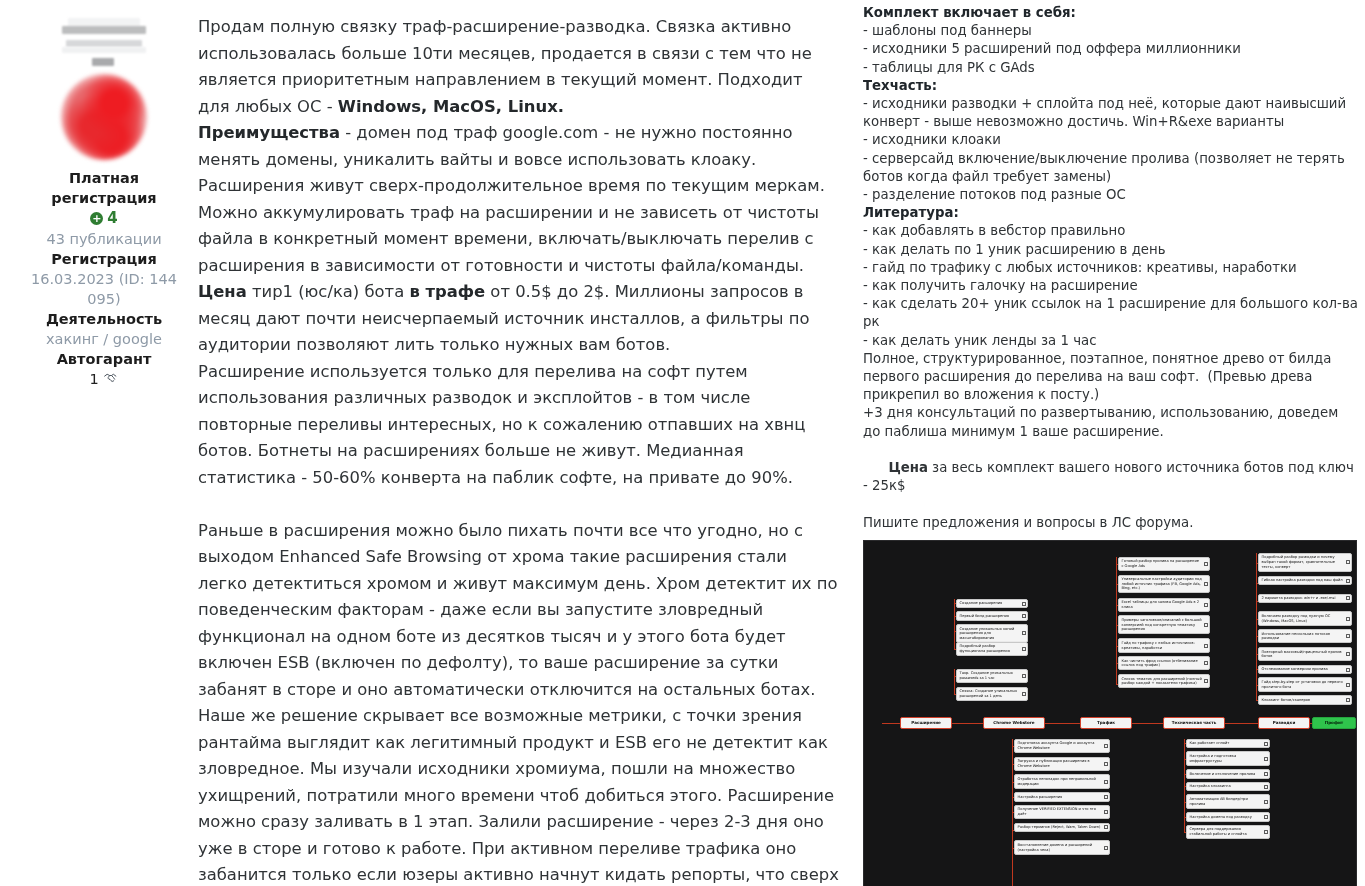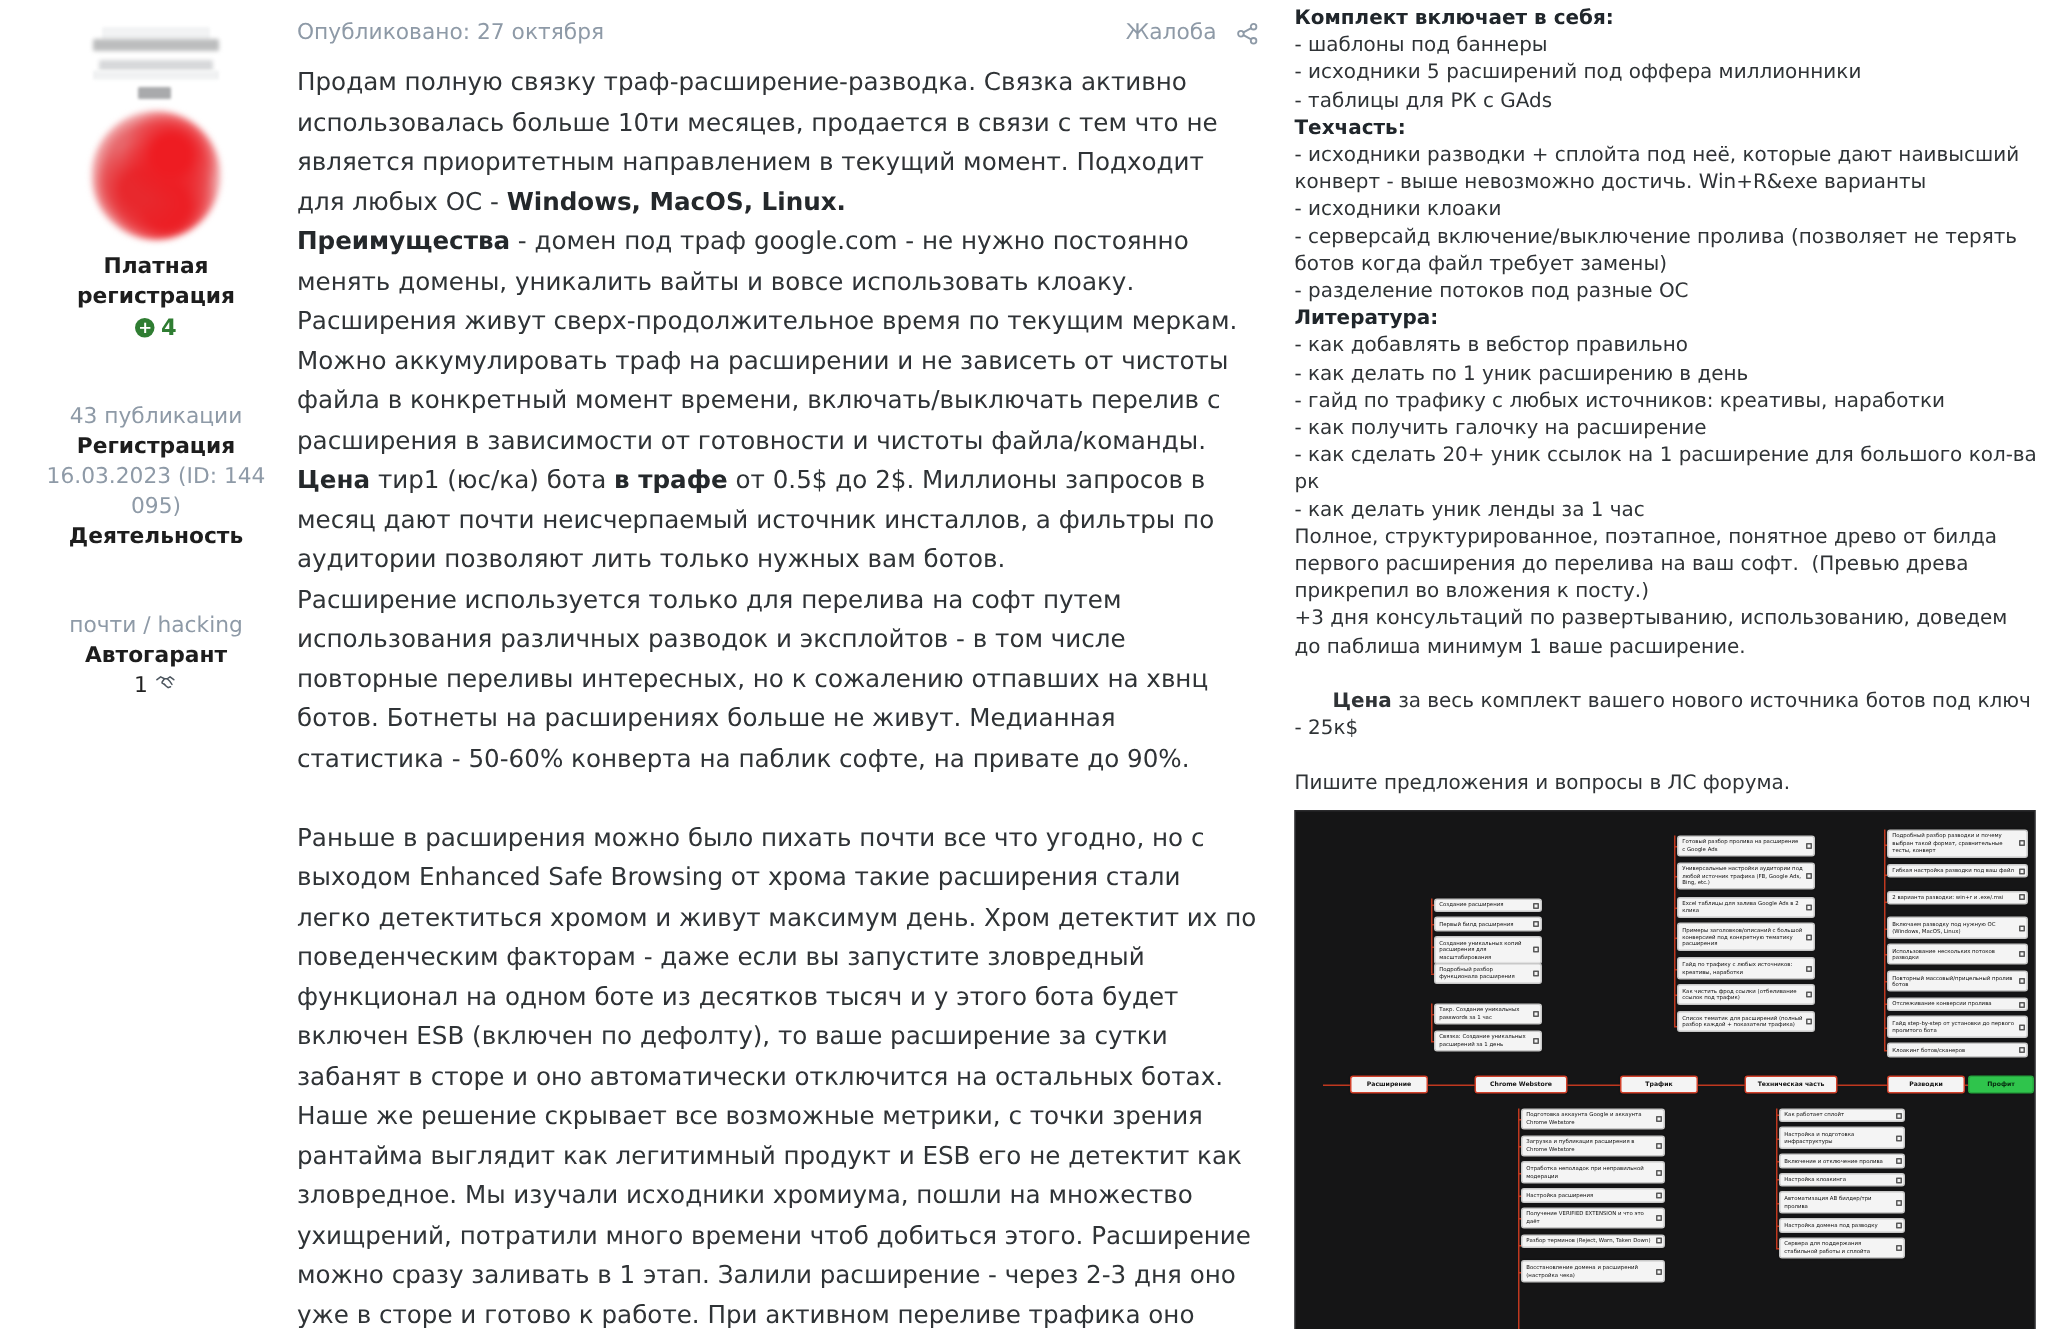--- a/index.html
+++ b/index.html
@@ -45,21 +45,21 @@
     background:
       radial-gradient(circle at 62% 34%, #ee1c22 0 16%, rgba(238,28,34,0) 42%),
       radial-gradient(circle at 36% 60%, #e8282d 0 14%, rgba(232,40,45,0) 40%),
       radial-gradient(circle at 58% 74%, #ec1f25 0 18%, rgba(236,31,37,0) 44%),
       radial-gradient(circle at 50% 50%, #e8676b 0 56%, #f3b9bb 72%, #fbe7e8 88%, #ffffff 100%);
     filter: blur(2.2px);
   }
   .sb-line { font-size: 14.5px; line-height: 20px; }
   .sb-bold { font-weight: 600; color: #1d1d1d; }
   .sb-muted { color: #8e9aa7; }
-  .sb-link { color: #8e9aa7; margin-top: 39px; }
+  .sb-link { color: #8e9aa7; }
   .likes {
     font-size: 15px; font-weight: 700; color: #2f7d32;
     line-height: 21px;
     display: flex; align-items: center; justify-content: center; gap: 4px;
   }
   .plus-badge {
     width: 13px; height: 13px; border-radius: 50%;
     background: #2f7d32; color: #fff;
     font-size: 11px; line-height: 13px; font-weight: 700;
     display: inline-block; text-align: center;
@@ -170,52 +170,37 @@
       <span class="plus-badge">+</span>
       <span>4</span>
     </div>
 
     <div class="sb-line sb-link">43 публикации</div>
 
     <div class="sb-line sb-bold">Регистрация</div>
     <div class="sb-line sb-muted">16.03.2023 (ID: 144 095)</div>
 
     <div class="sb-line sb-bold">Деятельность</div>
-    <div class="sb-line sb-link">почти / hacking</div>
+    <div class="sb-line sb-link">хакинг / google</div>
 
     <div class="sb-line sb-bold">Автогарант</div>
     <div class="trades">
       <span>1</span>
       <span>
         <svg width="15" height="12" viewBox="0 0 24 18" fill="none" stroke="#4d565f" stroke-width="1.6" stroke-linecap="round" stroke-linejoin="round">
           <path d="M1 6 L5 3 L9 5 L12 5 L15 3 L19 6"></path>
           <path d="M9 5 L6.5 8.5 Q6 9.5 7 10 L9 11"></path>
           <path d="M12 5 L15 8 L17 11"></path>
           <path d="M9 11 L11 13 L13 14.5 L15.5 13.5"></path>
         </svg>
       </span>
     </div>
   </aside>
 
   <main class="post">
-    <div class="post-head">
-      <span>Опубликовано: 27 октября</span>
-      <span class="post-head-right">
-        <span>Жалоба</span>
-        <span class="share-icon">
-          <svg width="15" height="15" viewBox="0 0 16 16" fill="none" stroke="#8e9aa7" stroke-width="1.3" stroke-linecap="round" stroke-linejoin="round">
-            <circle cx="12.5" cy="3" r="2"></circle>
-            <circle cx="3.5" cy="8" r="2"></circle>
-            <circle cx="12.5" cy="13" r="2"></circle>
-            <path d="M5.3 7 L10.8 4"></path>
-            <path d="M5.3 9 L10.8 12"></path>
-          </svg>
-        </span>
-      </span>
-    </div>
 
     <div class="post-body"><div><span>Продам полную связку траф-расширение-разводка. Связка активно использовалась больше 10ти месяцев, продается в связи с тем что не является приоритетным направлением в текущий момент. Подходит для любых ОС - </span><b>Windows, MacOS, Linux.</b></div><div><b>Преимущества</b><span> - домен под траф google.com - не нужно постоянно менять домены, уникалить вайты и вовсе использовать клоаку. Расширения живут сверх-продолжительное время по текущим меркам. Можно аккумулировать траф на расширении и не зависеть от чистоты файла в конкретный момент времени, включать/выключать перелив с расширения в зависимости от готовности и чистоты файла/команды.</span></div><div><b>Цена</b><span> тир1 (юс/ка) бота </span><b>в трафе</b><span> от 0.5$ до 2$. Миллионы запросов в месяц дают почти неисчерпаемый источник инсталлов, а фильтры по аудитории позволяют лить только нужных вам ботов.</span></div><div><span>Расширение используется только для перелива на софт путем использования различных разводок и эксплойтов - в том числе повторные переливы интересных, но к сожалению отпавших на хвнц ботов. Ботнеты на расширениях больше не живут. Медианная статистика - 50-60% конверта на паблик софте, на привате до 90%.</span></div><div>&nbsp;</div><div><span>Раньше в расширения можно было пихать почти все что угодно, но с выходом Enhanced Safe Browsing от хрома такие расширения стали легко детектиться хромом и живут максимум день. Хром детектит их по поведенческим факторам - даже если вы запустите зловредный функционал на одном боте из десятков тысяч и у этого бота будет включен ESB (включен по дефолту), то ваше расширение за сутки забанят в сторе и оно автоматически отключится на остальных ботах.</span></div><div><span>Наше же решение скрывает все возможные метрики, с точки зрения рантайма выглядит как легитимный продукт и ESB его не детектит как зловредное. Мы изучали исходники хромиума, пошли на множество ухищрений, потратили много времени чтоб добиться этого. Расширение можно сразу заливать в 1 этап. Залили расширение - через 2-3 дня оно уже в сторе и готово к работе. При активном переливе трафика оно забанится только если юзеры активно начнут кидать репорты, что сверх маловероятно с нашим методом перелива и скрытия.</span></div></div>
   </main>
 
   <section class="spec">
     <div>
         <div class="spec-line h">Комплект включает в себя:</div>
         <div class="spec-line">- шаблоны под баннеры</div>
         <div class="spec-line">- исходники 5 расширений под оффера миллионники</div>
         <div class="spec-line">- таблицы для РК с GAds</div>

